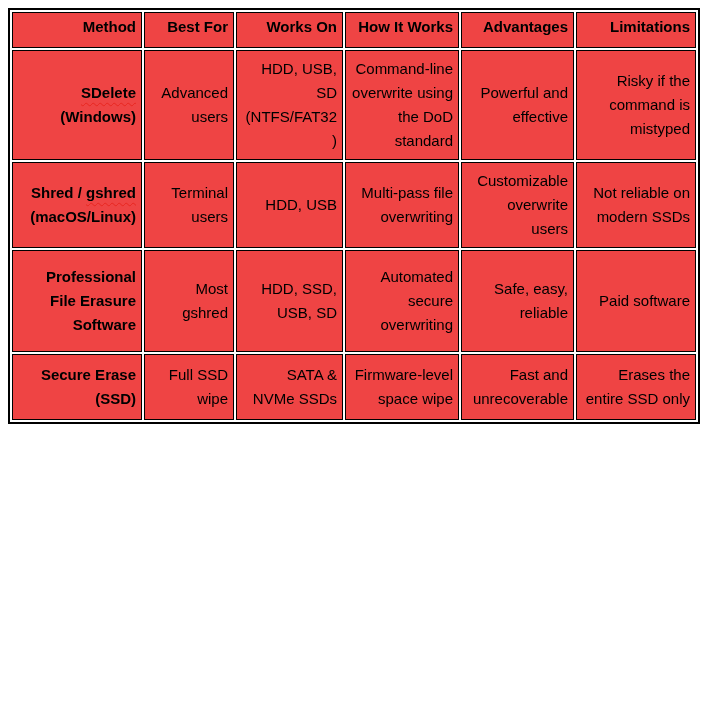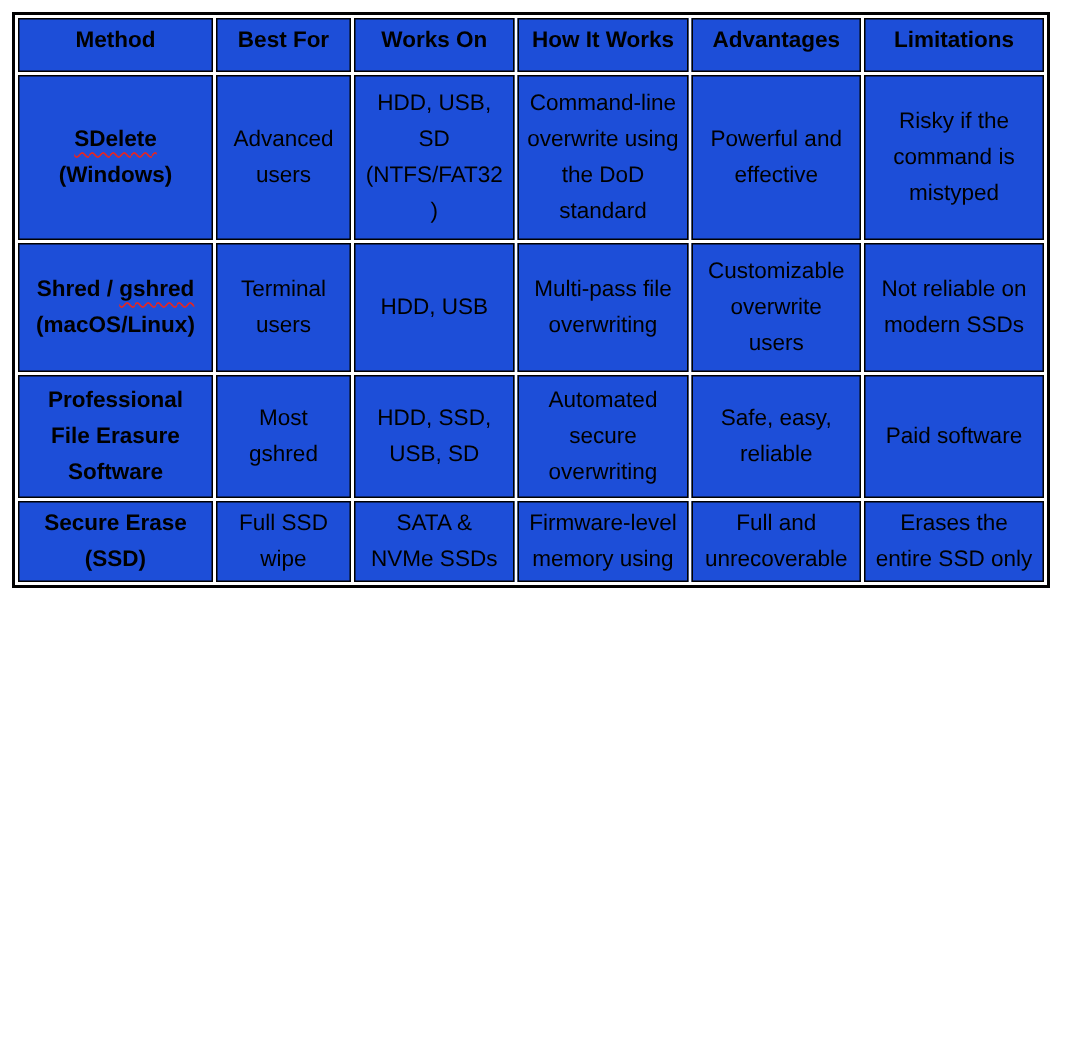--- a/index.html
+++ b/index.html
@@ -25,23 +25,23 @@
     table-layout: fixed;
     width: 688px;
     background: #ffffff;
   }
   th, td {
     border: 1px solid #000000;
     box-sizing: border-box;
     font-size: 15px;
     line-height: 24px;
     padding: 2px 5px;
-    text-align: center;
+    text-align: right;
     overflow: hidden;
-    background: #1d4ed8;
+    background: #ef4444;
     word-wrap: break-word;
   }
   th {
     vertical-align: top;
     font-weight: bold;
     height: 34px;
   }
   td {
     vertical-align: middle;
     font-weight: normal;
@@ -91,31 +91,31 @@
           <td>Risky if the command is mistyped</td>
         </tr>
         <tr style="height: 86px;">
           <td class="cell-method"><span>Shred / </span><span class="misspelled">gshred</span><span> (macOS/Linux)</span></td>
           <td>Terminal users</td>
           <td>HDD, USB</td>
           <td>Multi-pass file overwriting</td>
           <td>Customizable overwrite users</td>
           <td>Not reliable on modern SSDs</td>
         </tr>
-        <tr style="height: 82px;">
+        <tr style="height: 102px;">
           <td class="cell-method"><span>Professional File Erasure Software</span></td>
           <td>Most gshred</td>
           <td>HDD, SSD, USB, SD</td>
           <td>Automated secure overwriting</td>
           <td>Safe, easy, reliable</td>
           <td>Paid software</td>
         </tr>
-        <tr style="height: 54px;">
+        <tr style="height: 66px;">
           <td class="cell-method"><span>Secure Erase (SSD)</span></td>
           <td>Full SSD wipe</td>
           <td>SATA &amp; NVMe SSDs</td>
-          <td>Firmware-level memory using</td>
-          <td>Full and unrecoverable</td>
+          <td>Firmware-level space wipe</td>
+          <td>Fast and unrecoverable</td>
           <td>Erases the entire SSD only</td>
         </tr>
       </tbody>
   </table>
 </div>
 
 </body></html>

